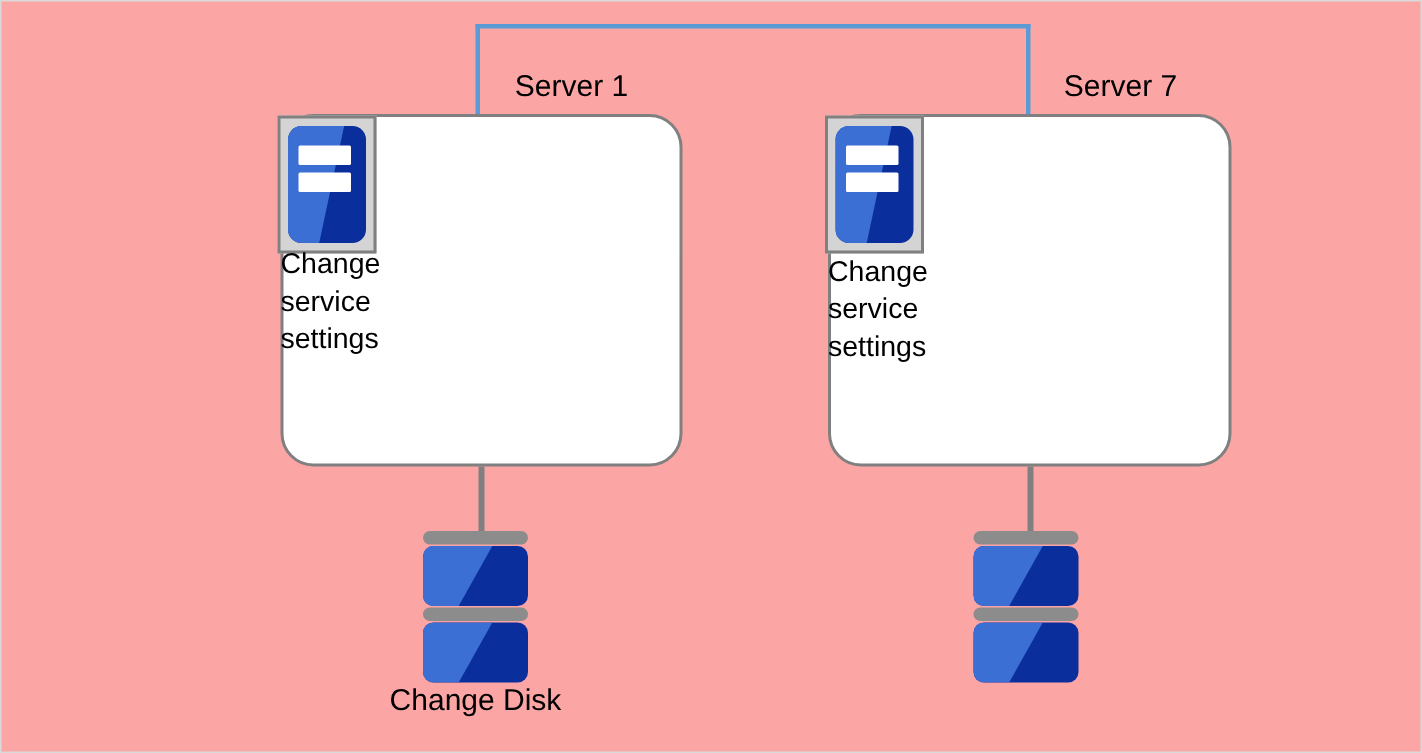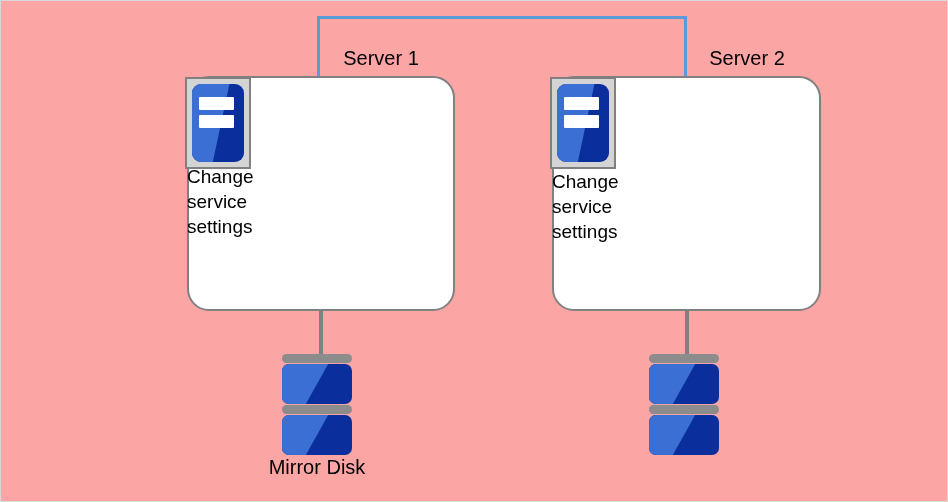--- a/index.html
+++ b/index.html
@@ -175,26 +175,26 @@
       <div class="disk-bar"></div>
       <div class="disk-platter">
         <div class="disk-wedge"></div>
       </div>
       <div class="disk-bar"></div>
       <div class="disk-platter">
         <div class="disk-wedge"></div>
       </div>
     </div>
 
-    <div class="disk-label" id="disklbl-1" style="left: 221px; top: 455px;">Mirror Disk</div>
+    <div class="disk-label" id="disklbl-1" style="left: 221px; top: 455px;">Change Disk</div>
   </div>
 
   <div class="server-node">
 
-    <div class="server-label" id="lbl-2" style="left: 612px; top: 45px; width: 268px;">Server 2</div>
+    <div class="server-label" id="lbl-2" style="left: 612px; top: 45px; width: 268px;">Server 7</div>
 
     <div class="server-box" id="box-2" style="left: 551px; top: 75px; width: 269px; height: 235px;"></div>
 
     <div class="srv-icon" id="icon-2" style="left: 549px; top: 76px;">
       <div class="srv-icon-inner">
         <div class="srv-icon-wedge"></div>
         <div class="srv-bar b1"></div>
         <div class="srv-bar b2"></div>
       </div>
     </div>

